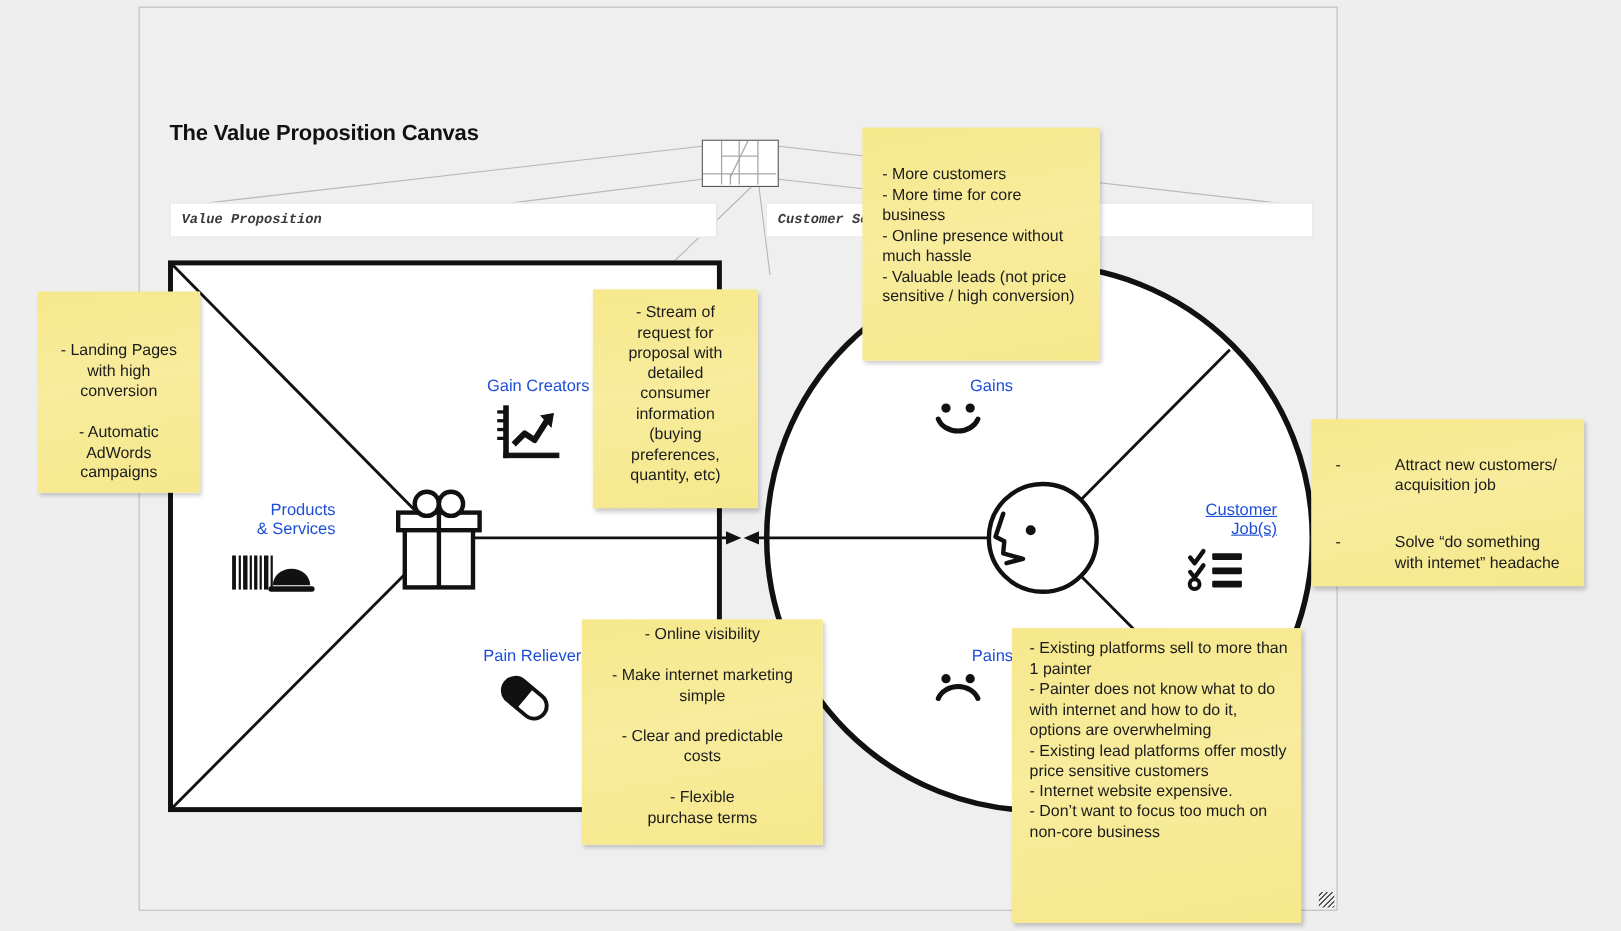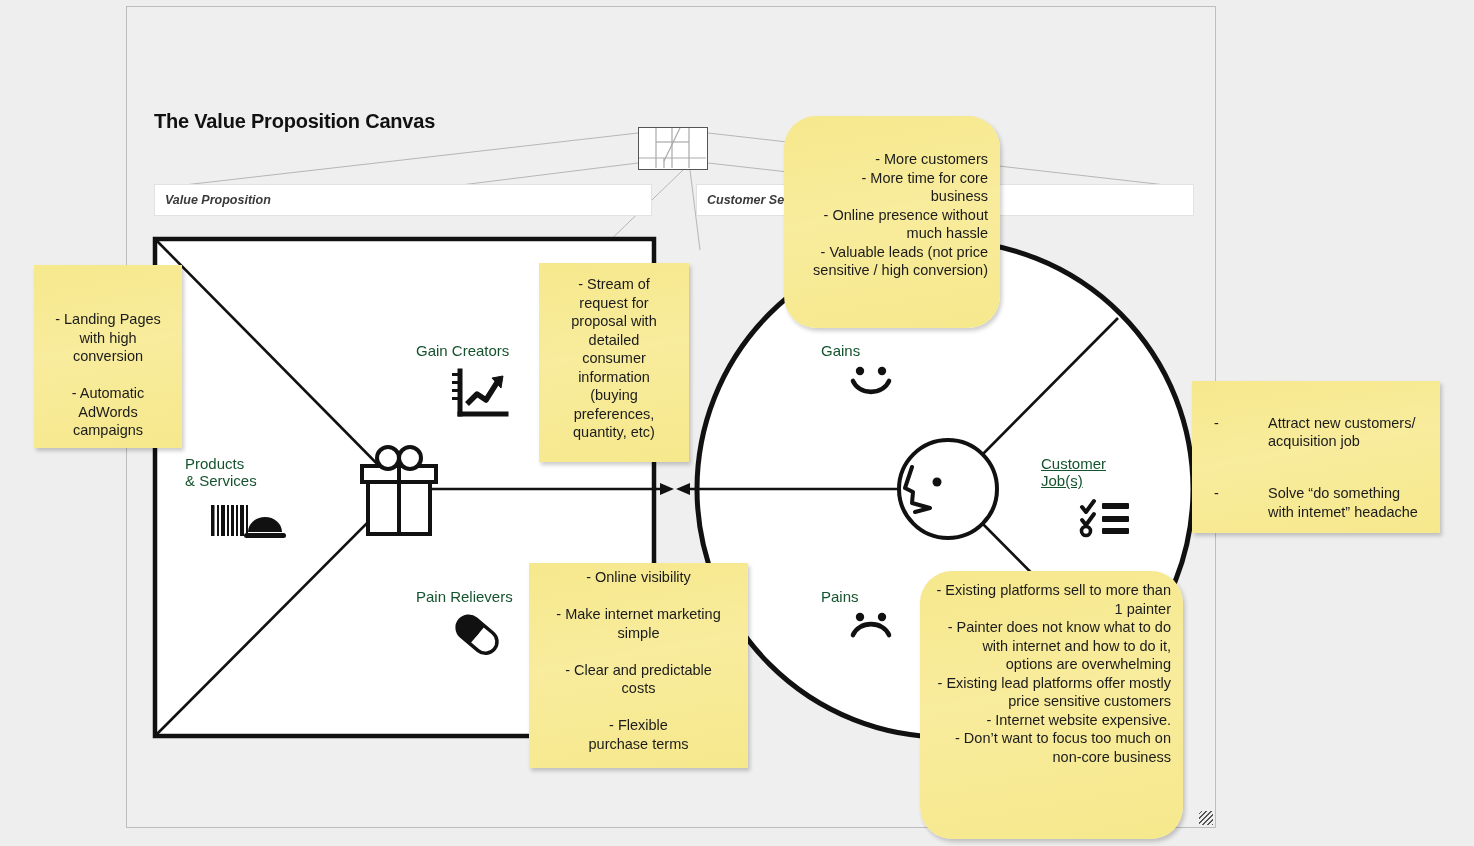--- a/index.html
+++ b/index.html
@@ -54,20 +54,21 @@
     align-items: center;
     padding-left: 10px;
   }
   .hdr-field span {
     font-size: 12.5px;
     font-style: italic;
     font-weight: bold;
     color: #3a3a3a;
     white-space: nowrap;
     overflow: hidden;
+    font-family: Liberation Mono, monospace;
   }
   #field-vp { left: 154px; top: 184px; width: 498px; }
   #field-cs { left: 696px; top: 184px; width: 498px; }
 
   
   #thumb-icon {
     position: absolute;
     left: 638px; top: 127px;
     width: 70px; height: 43px;
     border: 1.6px solid #555;
@@ -77,22 +78,22 @@
   
   #leaders { position: absolute; left: 0; top: 0; width: 1474px; height: 846px; }
 
   
   #diagram { position: absolute; left: 0; top: 0; width: 1474px; height: 846px; }
 
   
   .sec-label {
     position: absolute;
     font-size: 15px;
-    color: #14532d;
-    text-align: left;
+    color: #1d4ed8;
+    text-align: right;
     line-height: 17px;
     white-space: pre-line;
   }
   #lbl-products  { left: 185px; top: 455px; width: 120px; }
   #lbl-gain      { left: 416px; top: 342px; width: 120px; }
   #lbl-pain      { left: 416px; top: 588px; width: 120px; }
   #lbl-gains     { left: 821px; top: 342px; width: 100px; }
   #lbl-pains     { left: 821px; top: 588px; width: 100px; }
   #lbl-job       { left: 1041px; top: 455px; width: 120px; text-decoration: underline; }
 
@@ -103,21 +104,21 @@
     background: linear-gradient(170deg, #f6e88c 0%, #f8ec9d 45%, #f6e88c 100%);
     box-shadow: 2px 3px 4px rgba(0,0,0,0.20);
     color: #1b1b1b;
     font-size: 14.5px;
     line-height: 18.5px;
     padding: 10px 12px;
     white-space: pre-line;
     overflow: hidden;
   }
   .note.center { text-align: center; }
-  .note.left   { text-align: right; border-radius: 32px; }
+  .note.left   { text-align: left; }
   .note.hang   { text-align: left; }
 
   #note-gains     { left: 784px;  top: 116px; width: 216px; height: 212px;
                     padding-top: 34px; padding-left: 18px; }
   #note-landing   { left: 34px;   top: 265px; width: 148px; height: 183px;
                     padding-top: 45px; }
   #note-stream    { left: 539px;  top: 263px; width: 150px; height: 199px;
                     padding-top: 12px; }
   #note-vp-list   { left: 529px;  top: 563px; width: 219px; height: 205px;
                     padding-top: 5px; }

